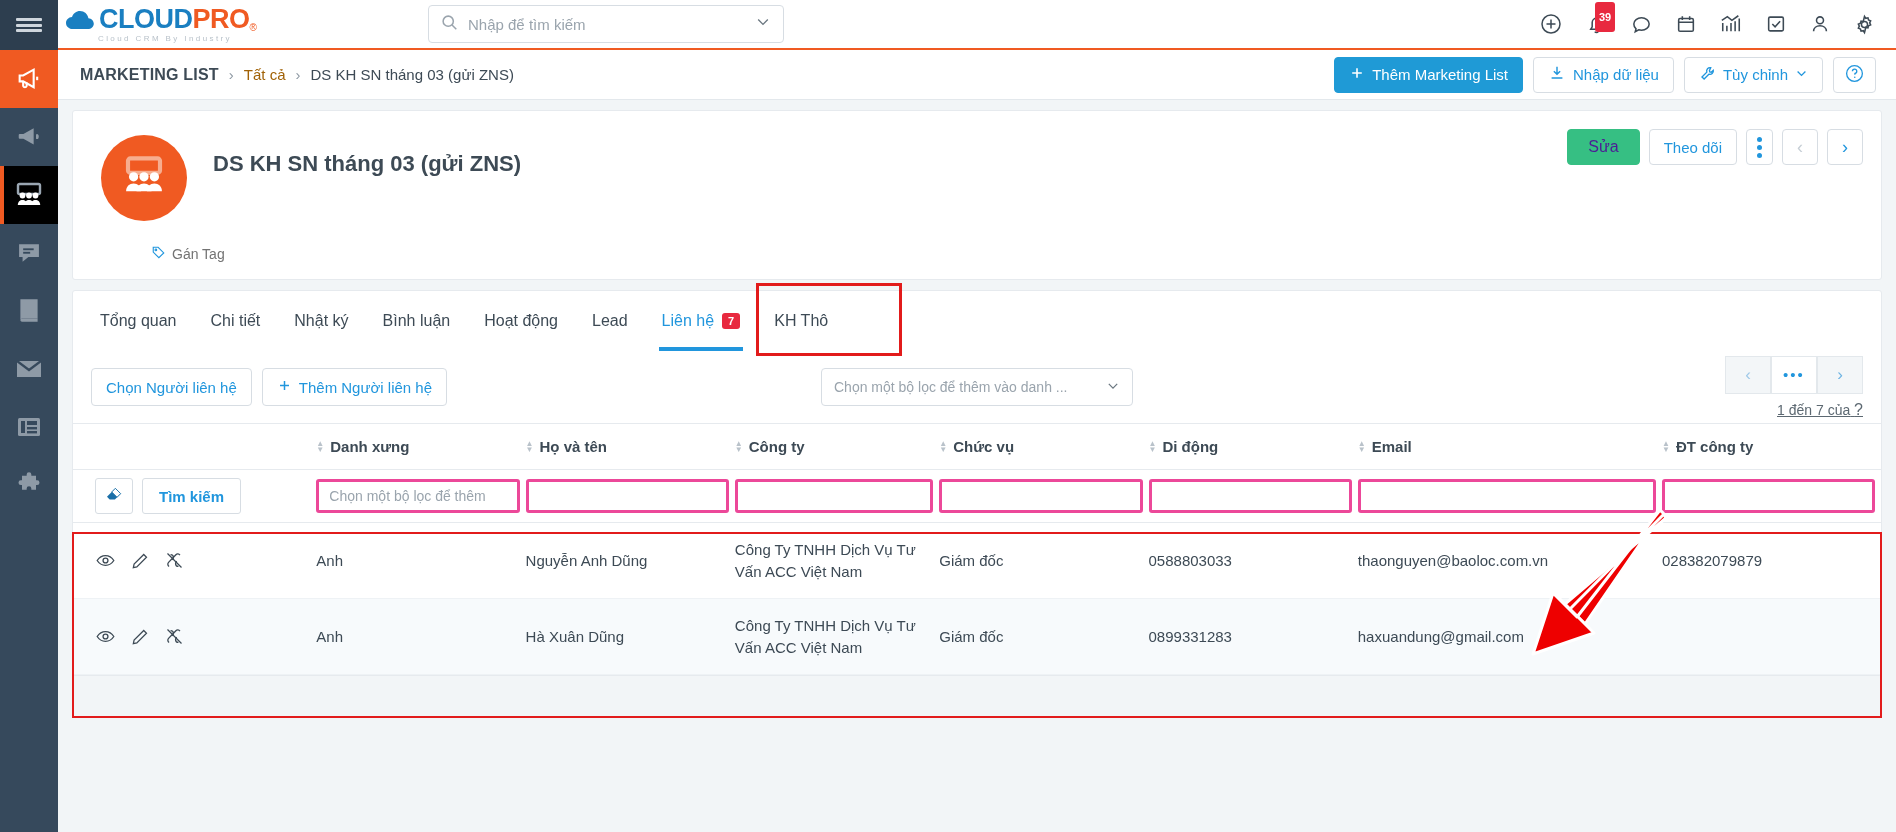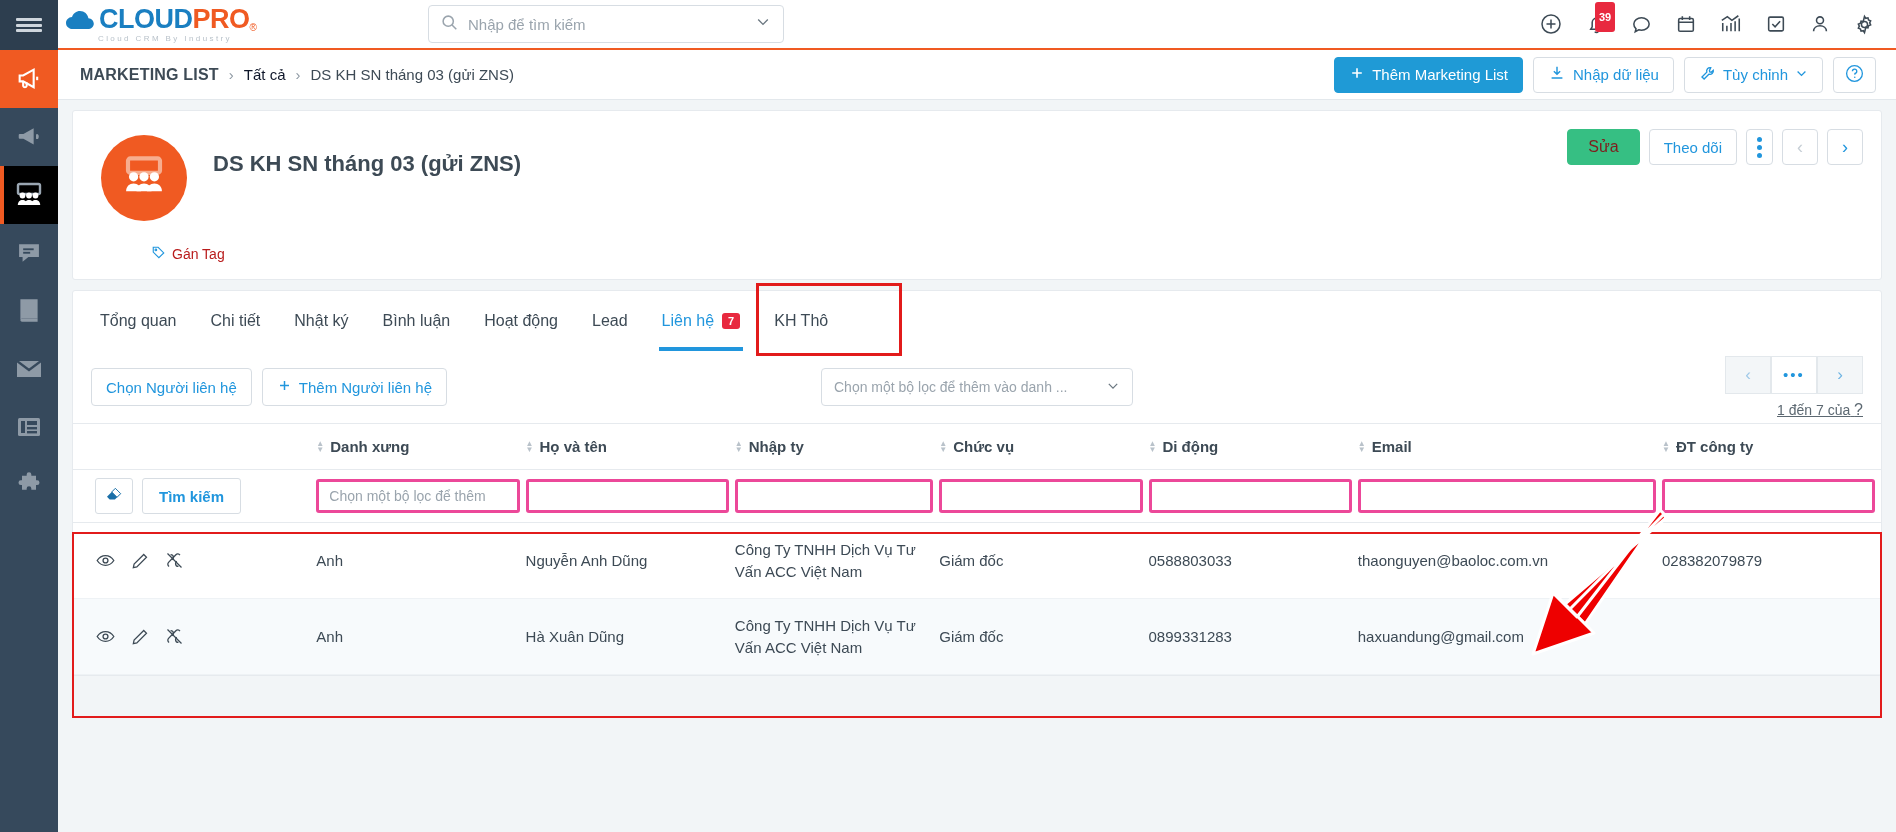--- a/index.html
+++ b/index.html
@@ -63,21 +63,21 @@
     line-height:14px;
   }
 
   
   .crumbbar {
     height: 50px; background:#fff; display:flex; align-items:center;
     padding-left: 22px; flex: 0 0 50px; border-bottom:1px solid #e3e8ec;
   }
   .crumb-main { font-size:16px; font-weight:bold; color:#3d4a55; letter-spacing:0.2px;}
   .crumb-sep { color:#8e99a3; margin: 0 10px; font-size:15px; }
-  .crumb-link { font-size:15px; color:#0f172a; cursor:pointer; }
+  .crumb-link { font-size:15px; color:#a16207; cursor:pointer; }
   .crumb-cur { font-size:15px; color:#3d4a55; }
   .crumb-actions { margin-left:auto; display:flex; align-items:center; gap:10px; padding-right:20px; }
   .btn {
     height:36px; border:1px solid #d7dde3; background:#fff; border-radius:4px;
     display:flex; align-items:center; gap:7px; padding:0 14px; font-size:15px;
     color:#2196dd; cursor:pointer; white-space:nowrap;
   }
   .btn.primary { background:#1f9ad6; border-color:#1f9ad6; color:#fff; font-size:15px; }
   .btn.icon-only { padding:0 10px; }
 
@@ -86,24 +86,24 @@
   .card { background:#fff; border:1px solid #e6eaee; border-radius:3px; }
 
   .rec-head { display:flex; align-items:flex-start; padding: 18px 18px 12px 18px; position:relative; height:170px;}
   .avatar {
     width:86px; height:86px; border-radius:50%; background:#f05a22;
     display:flex; align-items:center; justify-content:center; flex:0 0 86px; margin-left:10px; margin-top:6px;
   }
   .rec-title { font-size:22px; font-weight:bold; color:#3d4a55; margin-left:26px; margin-top:22px; }
   .gantag {
     position:absolute; left:78px; bottom:16px; display:flex; align-items:center; gap:6px;
-    color:#b91c1c; font-size:14px; cursor:pointer;
+    color:#737373; font-size:14px; cursor:pointer;
   }
   .rec-actions { position:absolute; right:18px; top:18px; display:flex; align-items:center; gap:9px; }
-  .btn.green { background:#36bf83; border-color:#36bf83; color:#7f1d1d; padding:12px 20px; font-size:16px;}
+  .btn.green { background:#36bf83; border-color:#36bf83; color:#4c1d95; padding:12px 20px; font-size:16px;}
   .btn.nav { color:#2196dd; padding:0 14px; font-size:18px; }
   .btn.nav.disabled { color:#c6ced5; }
   .dots-v { display:flex; flex-direction:column; gap:3px; align-items:center; }
   .dots-v i { width:5px; height:5px; border-radius:50%; background:#2196dd; display:block; }
 
   
   .tabcard { margin-top:10px; position:relative; }
   .tabs { display:flex; align-items:center; height:60px; padding-left:10px; }
   .tab {
     padding: 0 17px; height:60px; display:flex; align-items:center; gap:8px;
@@ -552,21 +552,21 @@
                 </th>
                 <th>
                   <div class="th-in">
                     <span class="sortarrows">▲<br>▼</span>
                     <span>Họ và tên</span>
                   </div>
                 </th>
                 <th>
                   <div class="th-in">
                     <span class="sortarrows">▲<br>▼</span>
-                    <span>Nhập ty</span>
+                    <span>Công ty</span>
                   </div>
                 </th>
                 <th>
                   <div class="th-in">
                     <span class="sortarrows">▲<br>▼</span>
                     <span>Chức vụ</span>
                   </div>
                 </th>
                 <th>
                   <div class="th-in">

